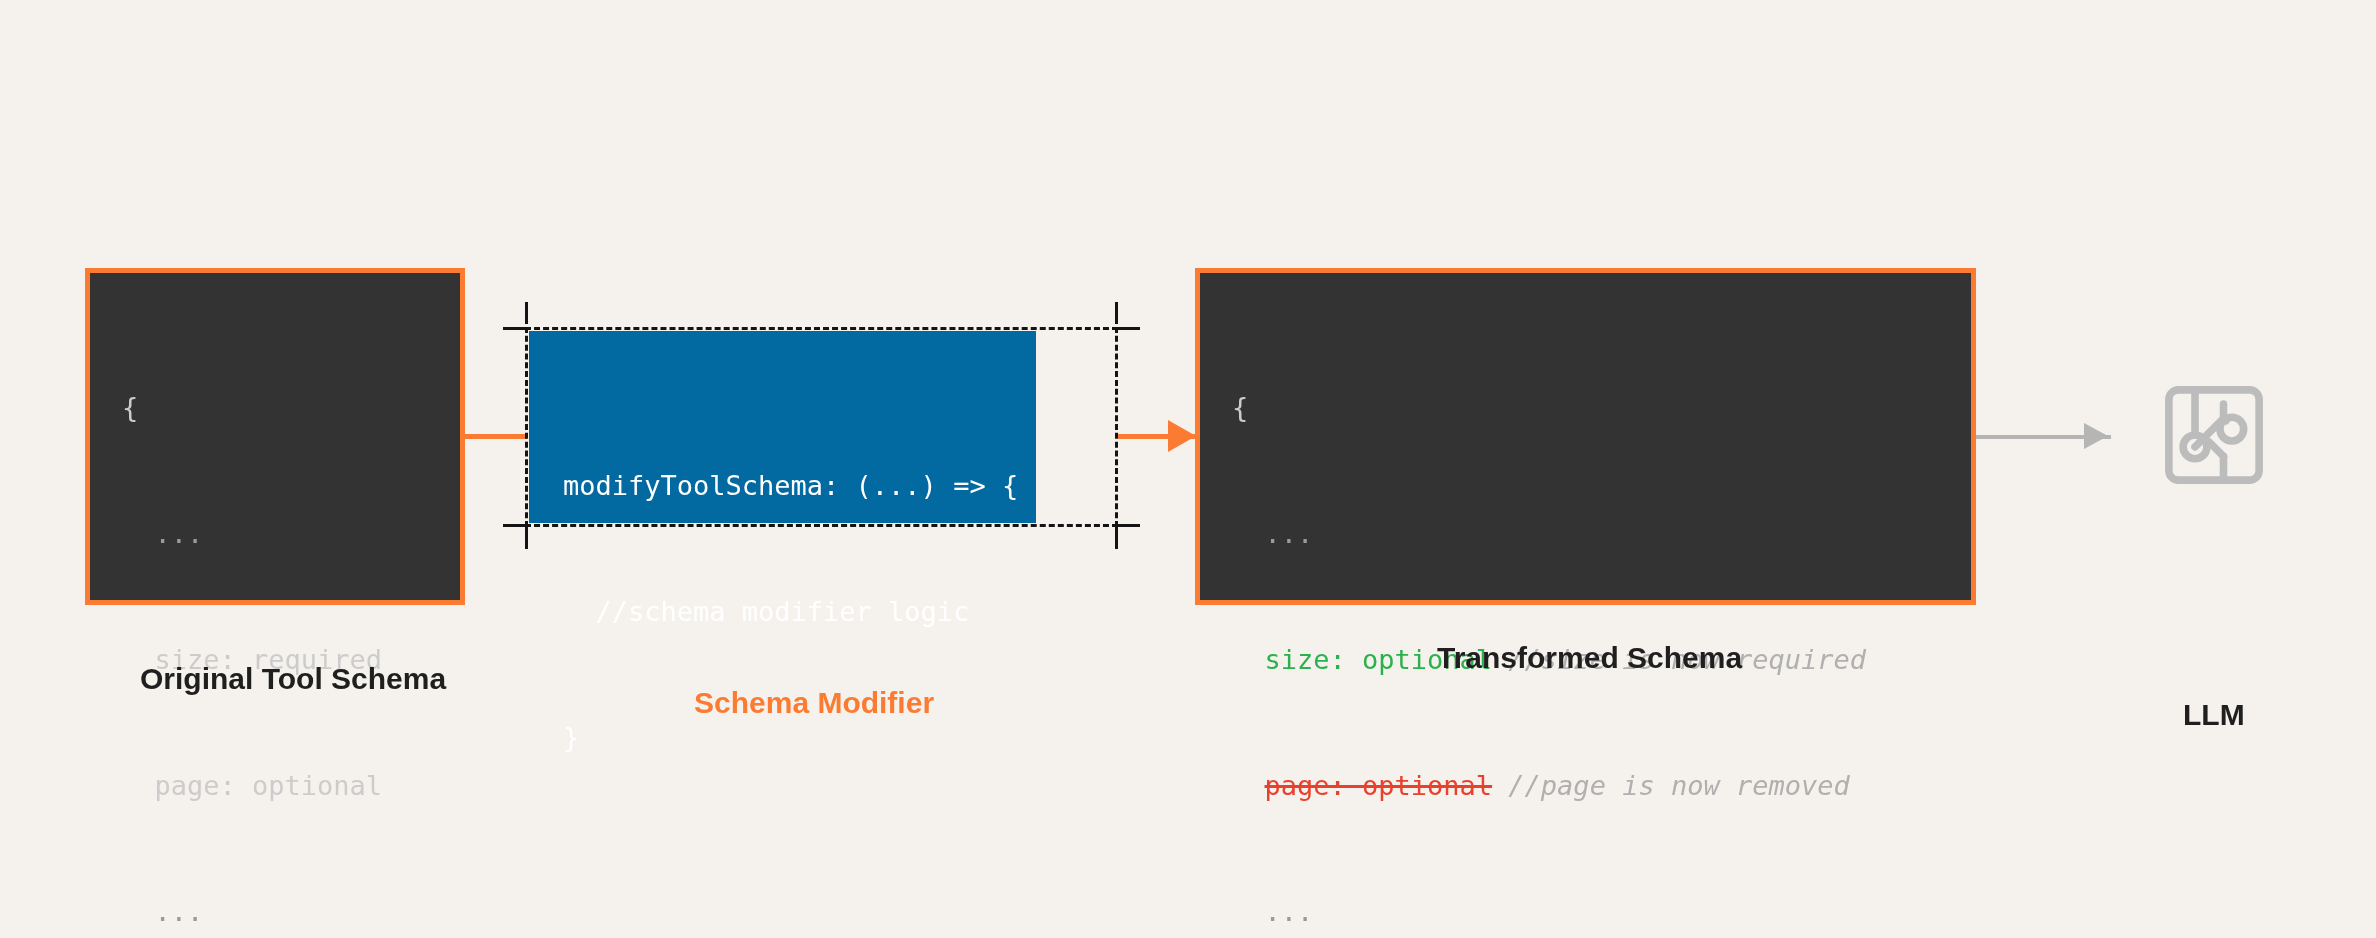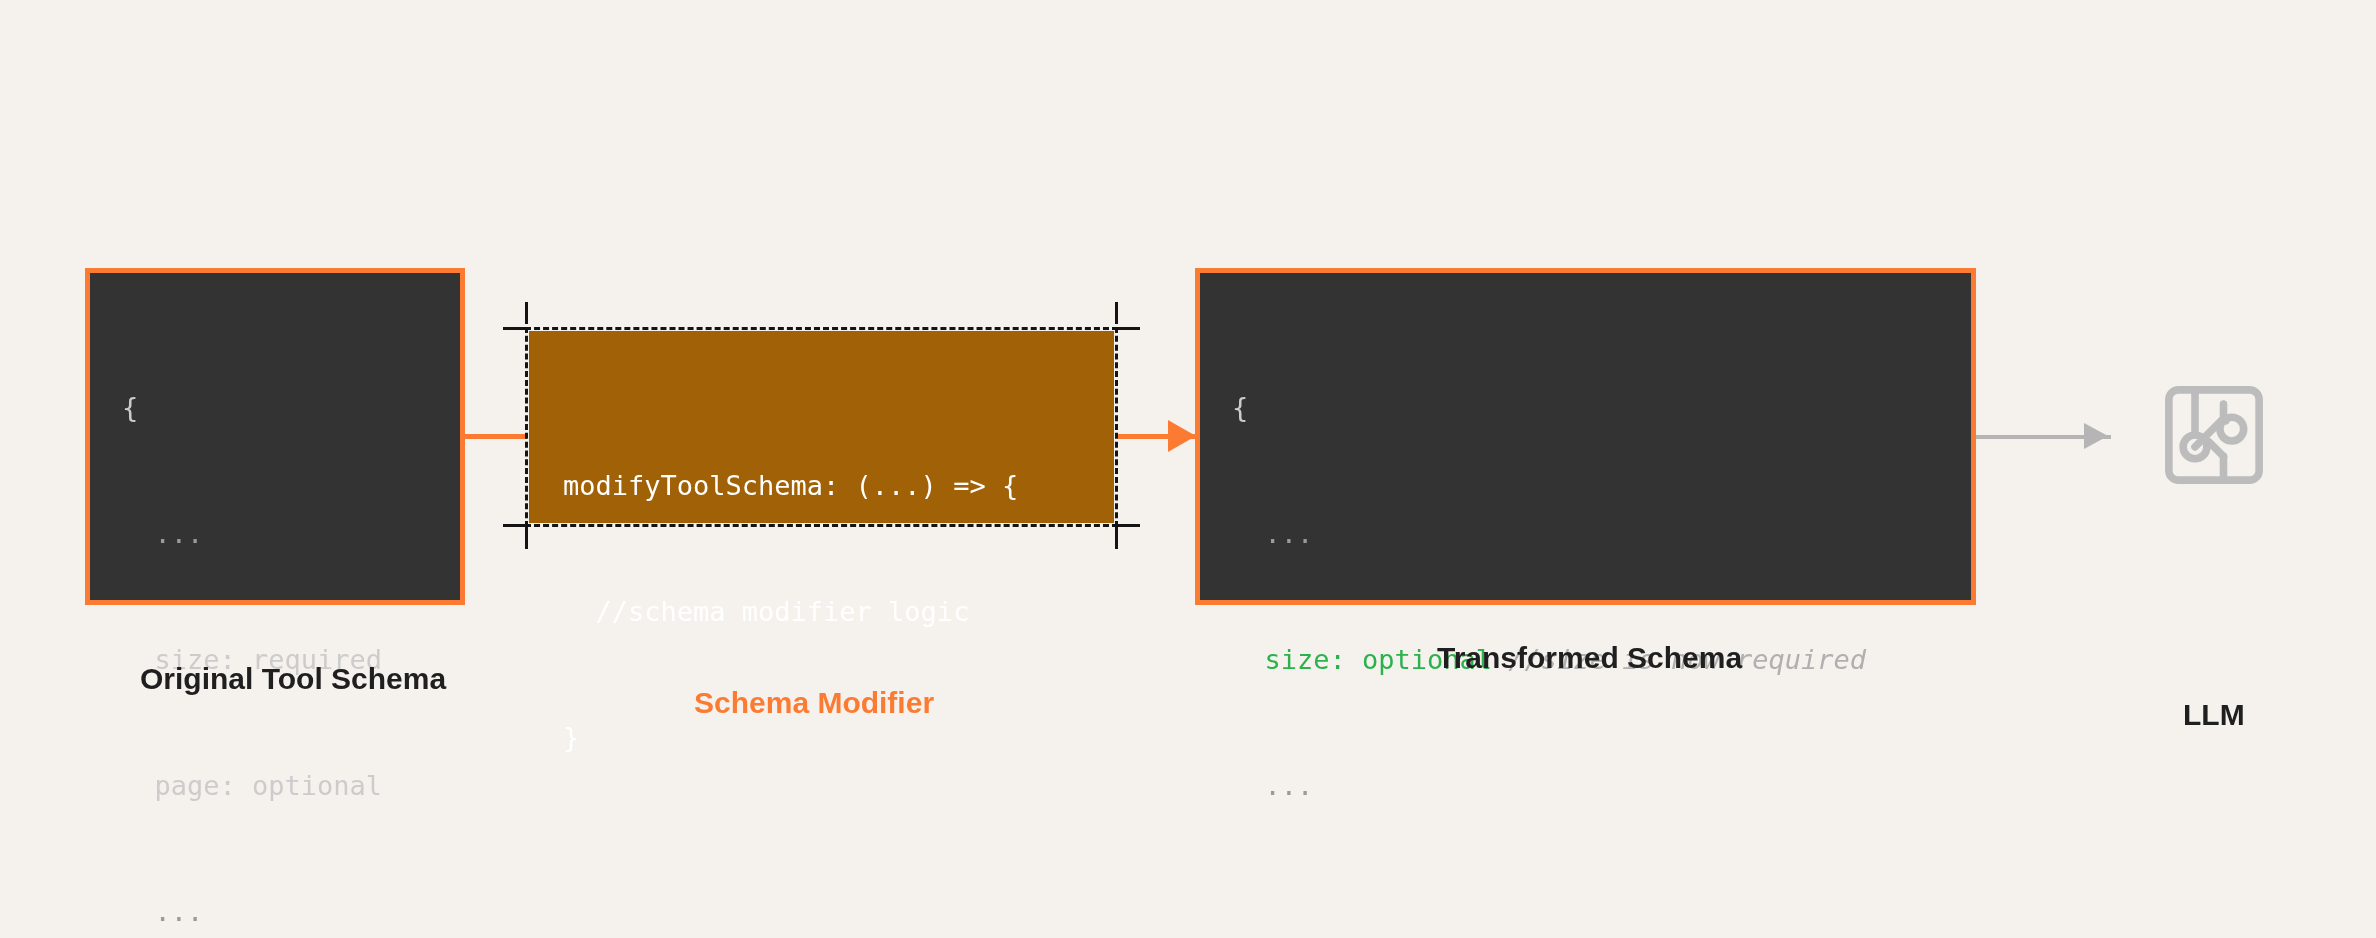--- a/index.html
+++ b/index.html
@@ -84,23 +84,23 @@
     position: absolute;
     background: #141414;
   }
   .tick-h { width: 22px; height: 3px; }
   .tick-v { width: 3px; height: 22px; }
 
   #modifier-box {
     position: absolute;
     left: 4px;
     top: 21px;
-    width: 585px;
+    width: 507px;
     height: 192px;
-    background: #a16207;
+    background: #0369a1;
     box-sizing: border-box;
     font-family: "DejaVu Sans Mono", "Liberation Mono", monospace;
     font-size: 27px;
     line-height: 42px;
     color: #ffffff;
     white-space: pre;
     padding: 50px 0 0 34px;
   }
 
   
@@ -212,20 +212,21 @@
     </div>
   </div>
 
   <div id="conn-2" class="conn-line"></div>
   <div id="arrow-2" class="arrow-head"></div>
 
   <div id="panel-transformed" class="code-panel">
     <div class="code-line">{</div>
     <div class="code-line tok-dim">  ...</div>
     <div class="code-line"><span>  </span><span class="tok-green">size: optional</span><span class="tok-muted"> //size is now required</span></div>
+    <div class="code-line"><span>  </span><span class="tok-red">page: optional</span><span class="tok-muted"> //page is now removed</span></div>
     <div class="code-line tok-dim">  ...</div>
     
   </div>
 
   <div id="conn-3" class="conn-line-gray"></div>
   <div id="arrow-3" class="arrow-head"></div>
 
   <div id="llm-icon">
     <svg width="114" height="114" viewBox="0 0 48 48" fill="none" stroke="#bcbcbc" stroke-width="3.2" stroke-linecap="round" stroke-linejoin="round">
       <rect x="5" y="5" width="38" height="38" rx="4" ry="4"></rect>

